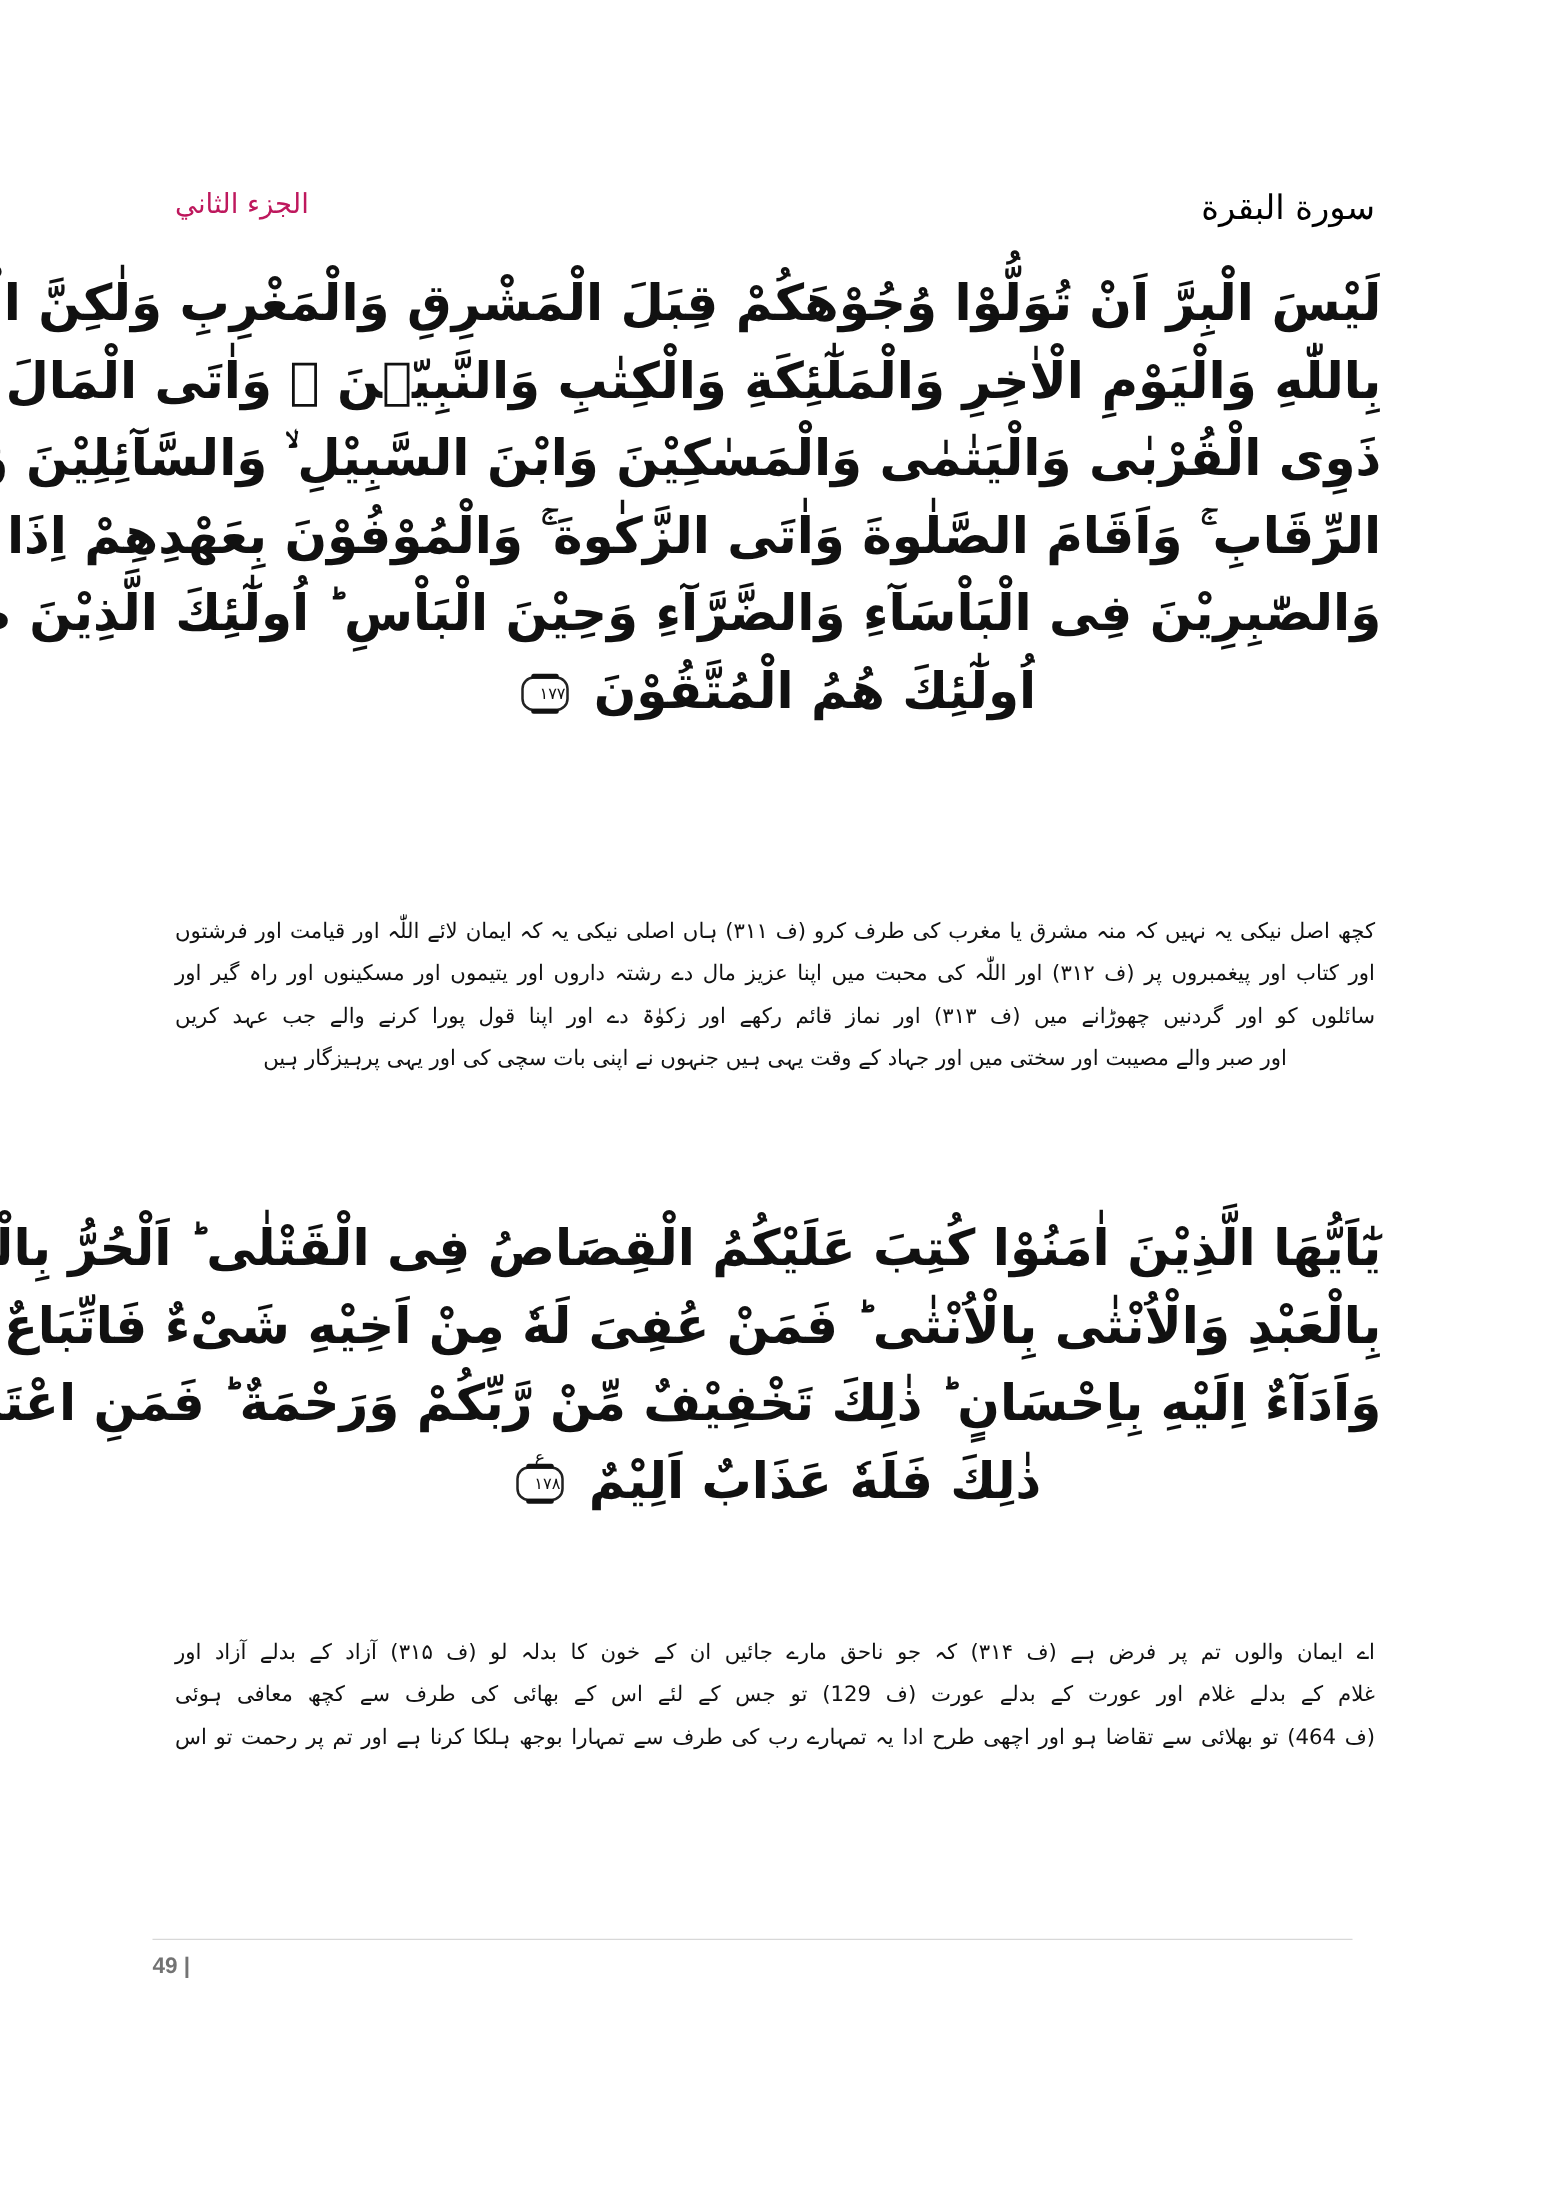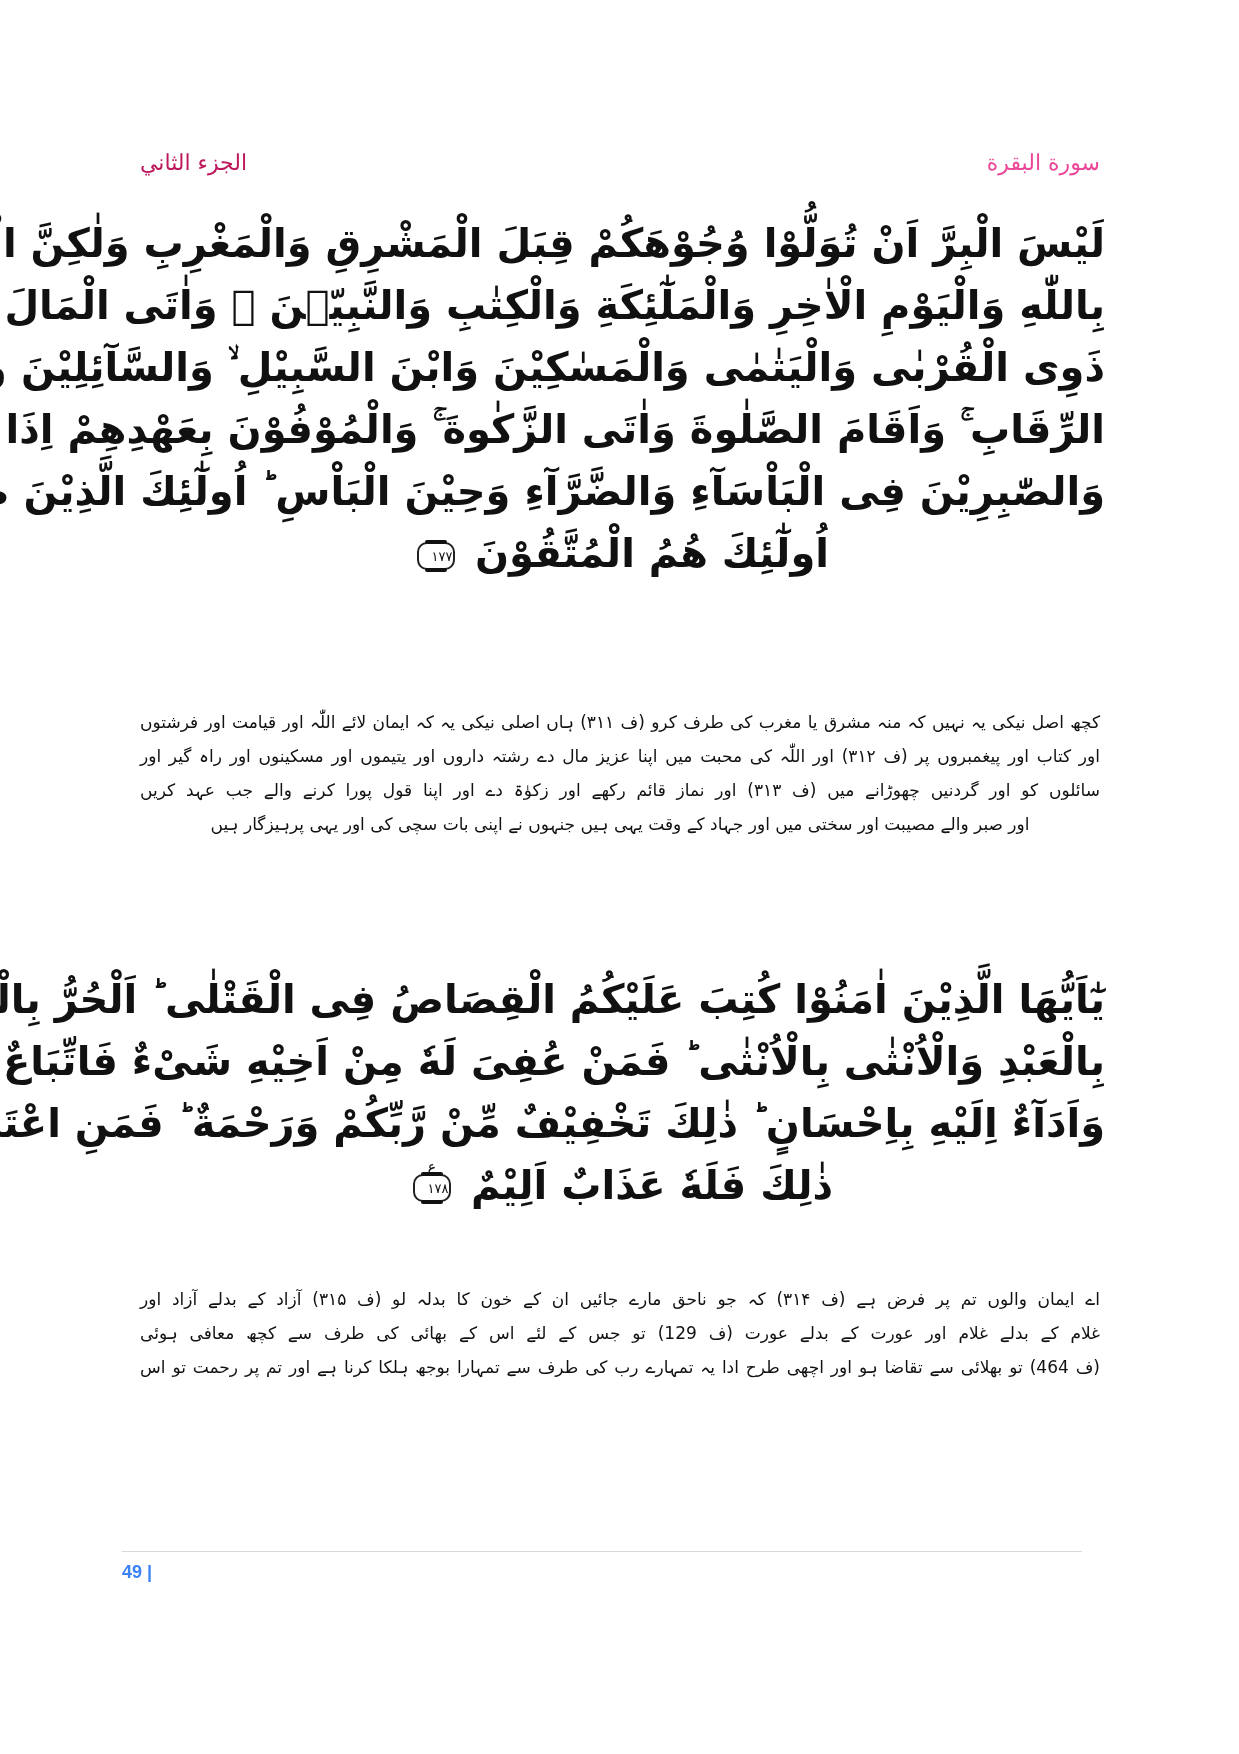--- a/index.html
+++ b/index.html
@@ -1,38 +1,38 @@
 <!DOCTYPE html>
 <html><head>
 <meta charset="utf-8">
 <style>
   html, body { margin: 0; padding: 0; background: #ffffff; }
   body { width: 1239px; height: 1754px; position: relative; overflow: hidden; font-family: "DejaVu Sans", sans-serif; color: #111; }
   .page { position: absolute; left: 0; top: 0; width: 1239px; height: 1754px; }
 
   .header { position: absolute; top: 150px; left: 140px; width: 960px; height: 40px; }
   .header-left { position: absolute; left: 0; top: 0; font-family: "DejaVu Serif", serif; font-size: 22px; color: #be185d; }
-  .header-right { position: absolute; right: 0; top: 0; font-family: "DejaVu Serif", serif; font-size: 22px; color: #ec4899; }
+  .header-right { position: absolute; right: 0; top: 0; font-family: "DejaVu Serif", serif; font-size: 27px; color: #000000; }
 
   .arabic-block { position: absolute; left: 135px; width: 970px; direction: rtl; text-align: center; }
   .arabic-line { font-family: "DejaVu Sans", sans-serif; font-weight: bold; font-size: 40px; line-height: 62px; height: 62px; white-space: nowrap; text-align: justify; text-align-last: justify; }
   .arabic-line.center { text-align: center; text-align-last: center; }
 
   .ayah-marker { display: inline-block; position: relative; width: 38px; height: 28px; border: 2px solid #222; border-radius: 10px; margin: 0 6px; vertical-align: middle; font-size: 13px; line-height: 26px; text-align: center; font-weight: normal; box-sizing: border-box; direction: rtl; padding-left: 12px; }
   .ayah-marker::before, .ayah-marker::after { content: ""; position: absolute; left: 6px; right: 6px; height: 4px; background: #111; border-radius: 2px; }
   .ayah-marker::before { top: -4px; }
   .ayah-marker::after { bottom: -4px; }
   .ayah-marker .ruku { position: absolute; top: -22px; left: 0; right: 0; font-size: 14px; }
 
-  .urdu-block { position: absolute; left: 140px; width: 960px; direction: rtl; text-align: center; }
+  .urdu-block { position: absolute; left: 140px; width: 960px; direction: rtl; text-align: center; margin-top: 23px; }
   .urdu-line { font-family: "DejaVu Sans", sans-serif; font-size: 17px; line-height: 34px; height: 34px; white-space: nowrap; text-align: justify; text-align-last: justify; }
   .urdu-line.center { text-align: left; text-align-last: center; }
 
   .footer-rule { position: absolute; left: 122px; top: 1551px; width: 960px; height: 1px; background: #d8d8d8; }
-  .page-number { position: absolute; left: 122px; top: 1562px; font-family: "Liberation Sans", sans-serif; font-weight: bold; font-size: 18px; color: #3b82f6; }
+  .page-number { position: absolute; left: 122px; top: 1562px; font-family: "Liberation Sans", sans-serif; font-weight: bold; font-size: 18px; color: #737373; }
 </style>
 </head>
 <body>
 
 <div class="page">
 
   <div class="header">
     <div class="header-left">الجزء الثاني</div>
     <div class="header-right">سورة البقرة</div>
   </div>

